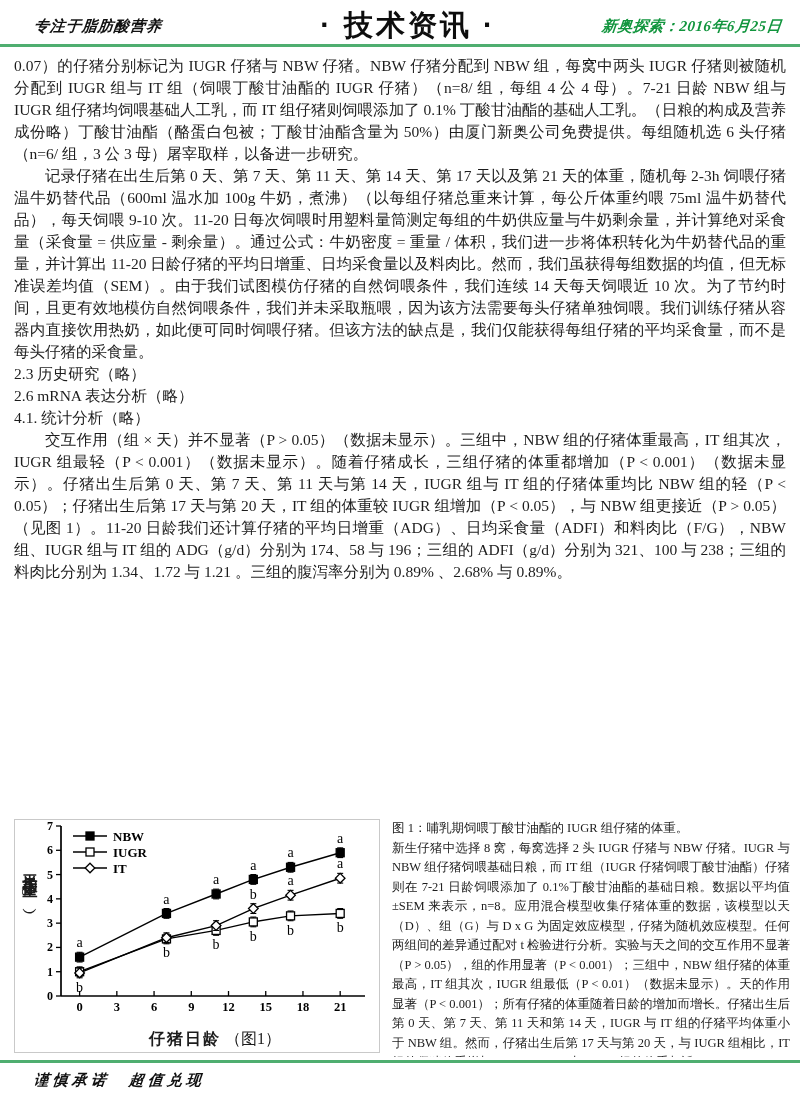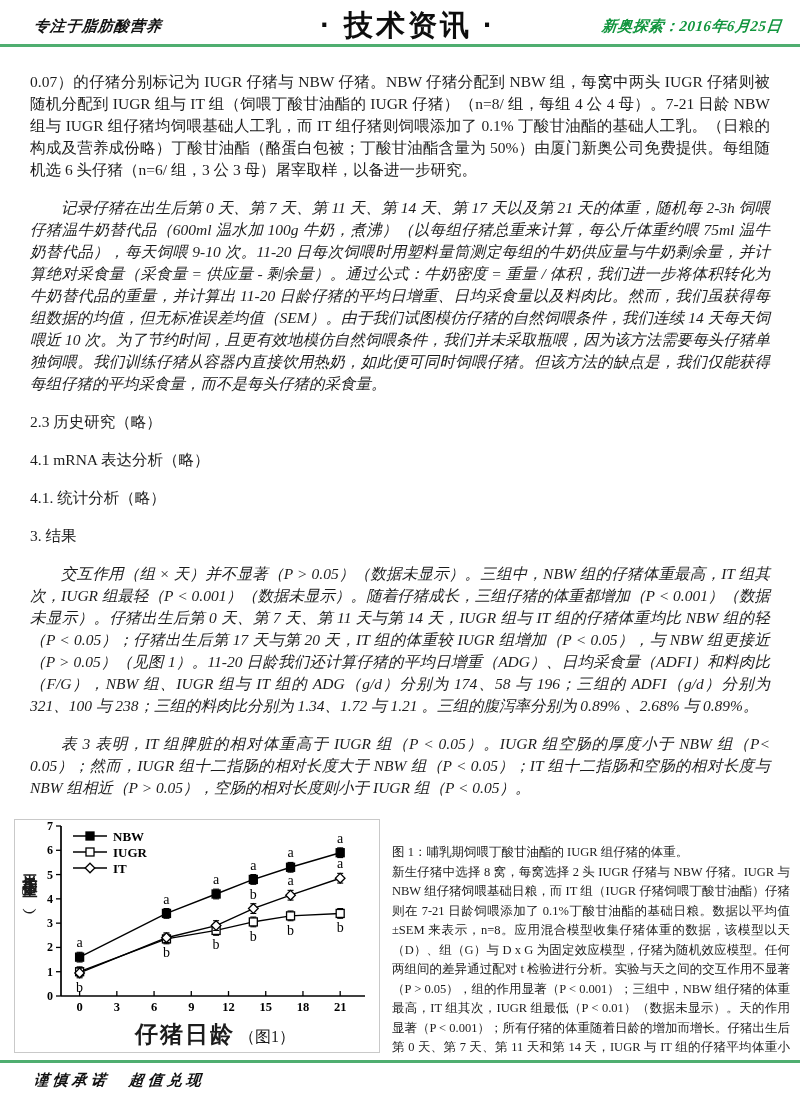--- a/index.html
+++ b/index.html
@@ -25,38 +25,38 @@
   }
   .date{
     position:absolute;right:18px;top:17px;font-size:15px;font-weight:bold;font-style:italic;
     transform:skewX(-6deg);letter-spacing:0.5px;color:var(--green-text);
   }
   
   .content{
     padding:8px 14px 0 14px;height:762px;overflow:hidden;
     font-size:15.5px;line-height:22px;text-align:justify;
   }
-  .content p{margin:16px;}
-  .content p.indent{text-indent:2em;font-style:italic;}
+  .content p{margin:0;}
+  .content p.indent{text-indent:2em;}
   
   .bottom{display:flex;gap:12px;padding:2px 8px 0 14px;height:238px;overflow:hidden;}
   .fig{
     position:relative;width:366px;min-width:366px;height:234px;
     border:1px solid #c9c9c9;background:#fff;box-sizing:border-box;
   }
   .ylabel{
     position:absolute;left:5px;top:42px;
     writing-mode:vertical-rl;text-orientation:mixed;
     font-weight:bold;font-size:15px;letter-spacing:3px;
   }
   .xlabel-row{position:absolute;left:46px;right:10px;bottom:2px;text-align:center;white-space:nowrap;}
-  .xlabel-main{font-weight:bold;font-size:23px;letter-spacing:2px;font-family:Liberation Mono, monospace;}
+  .xlabel-main{font-weight:bold;font-size:16px;letter-spacing:2px;font-family:Liberation Mono, monospace;}
   .xlabel-note{font-size:16px;}
   .caption{flex:1;font-size:12.5px;line-height:19.5px;text-align:justify;padding-right:2px;}
-  .caption .cap-title{display:block;margin-top:24px;}
+  .caption .cap-title{display:block;}
   
   .footer{
     position:absolute;left:0;right:0;top:1060px;border-top:3px solid var(--green-line);
   }
   .footer-slogan{
     display:inline-block;margin:8px 0 0 34px;font-size:15px;font-weight:bold;font-style:italic;
     transform:skewX(-6deg);letter-spacing:4px;color:#111;
   }
 </style>
 </head>
@@ -67,25 +67,23 @@
   <div class="header">
     <div class="brand">专注于脂肪酸营养</div>
     <div class="page-title">· 技术资讯 ·</div>
     <div class="date">新奥探索：2016年6月25日</div>
   </div>
 
   <div class="content">
     <p>0.07）的仔猪分别标记为 IUGR 仔猪与 NBW 仔猪。NBW 仔猪分配到 NBW 组，每窝中两头 IUGR 仔猪则被随机分配到 IUGR 组与 IT 组（饲喂丁酸甘油酯的 IUGR 仔猪）（n=8/ 组，每组 4 公 4 母）。7-21 日龄 NBW 组与 IUGR 组仔猪均饲喂基础人工乳，而 IT 组仔猪则饲喂添加了 0.1% 丁酸甘油酯的基础人工乳。（日粮的构成及营养成份略）丁酸甘油酯（酪蛋白包被；丁酸甘油酯含量为 50%）由厦门新奥公司免费提供。每组随机选 6 头仔猪（n=6/ 组，3 公 3 母）屠宰取样，以备进一步研究。</p>
     <p class="indent">记录仔猪在出生后第 0 天、第 7 天、第 11 天、第 14 天、第 17 天以及第 21 天的体重，随机每 2-3h 饲喂仔猪温牛奶替代品（600ml 温水加 100g 牛奶，煮沸）（以每组仔猪总重来计算，每公斤体重约喂 75ml 温牛奶替代品），每天饲喂 9-10 次。11-20 日每次饲喂时用塑料量筒测定每组的牛奶供应量与牛奶剩余量，并计算绝对采食量（采食量 = 供应量 - 剩余量）。通过公式：牛奶密度 = 重量 / 体积，我们进一步将体积转化为牛奶替代品的重量，并计算出 11-20 日龄仔猪的平均日增重、日均采食量以及料肉比。然而，我们虽获得每组数据的均值，但无标准误差均值（SEM）。由于我们试图模仿仔猪的自然饲喂条件，我们连续 14 天每天饲喂近 10 次。为了节约时间，且更有效地模仿自然饲喂条件，我们并未采取瓶喂，因为该方法需要每头仔猪单独饲喂。我们训练仔猪从容器内直接饮用热奶，如此便可同时饲喂仔猪。但该方法的缺点是，我们仅能获得每组仔猪的平均采食量，而不是每头仔猪的采食量。</p>
     <p>2.3 历史研究（略）</p>
-    <p>4.1 mRNA 表达分析（略）</p>
+    <p>2.6 mRNA 表达分析（略）</p>
     <p>4.1. 统计分析（略）</p>
-    <p>3. 结果</p>
     <p class="indent">交互作用（组 × 天）并不显著（P &gt; 0.05）（数据未显示）。三组中，NBW 组的仔猪体重最高，IT 组其次，IUGR 组最轻（P &lt; 0.001）（数据未显示）。随着仔猪成长，三组仔猪的体重都增加（P &lt; 0.001）（数据未显示）。仔猪出生后第 0 天、第 7 天、第 11 天与第 14 天，IUGR 组与 IT 组的仔猪体重均比 NBW 组的轻（P &lt; 0.05）；仔猪出生后第 17 天与第 20 天，IT 组的体重较 IUGR 组增加（P &lt; 0.05），与 NBW 组更接近（P &gt; 0.05）（见图 1）。11-20 日龄我们还计算仔猪的平均日增重（ADG）、日均采食量（ADFI）和料肉比（F/G），NBW 组、IUGR 组与 IT 组的 ADG（g/d）分别为 174、58 与 196；三组的 ADFI（g/d）分别为 321、100 与 238；三组的料肉比分别为 1.34、1.72 与 1.21 。三组的腹泻率分别为 0.89% 、2.68% 与 0.89%。</p>
-    <p class="indent">表 3 表明，IT 组脾脏的相对体重高于 IUGR 组（P &lt; 0.05）。IUGR 组空肠的厚度小于 NBW 组（P&lt; 0.05）；然而，IUGR 组十二指肠的相对长度大于 NBW 组（P &lt; 0.05）；IT 组十二指肠和空肠的相对长度与 NBW 组相近（P &gt; 0.05），空肠的相对长度则小于 IUGR 组（P &lt; 0.05）。</p>
   </div>
 
   <div class="bottom">
     <div class="fig">
       <svg id="chart" width="364" height="210" viewBox="0 0 364 210" font-family="Liberation Serif, DejaVu Serif, serif">
           <line x1="46" y1="6" x2="46" y2="176" stroke="#000000" stroke-width="1.7"></line>
           <line x1="46" y1="176" x2="350" y2="176" stroke="#000000" stroke-width="1.7"></line>
           <line x1="41" y1="176" x2="46" y2="176" stroke="#000000" stroke-width="1.3"></line>
           <text x="38" y="180" text-anchor="end" font-size="12" font-weight="bold" fill="#000000">0</text>
           <line x1="41" y1="151.71428571428572" x2="46" y2="151.71428571428572" stroke="#000000" stroke-width="1.3"></line>

